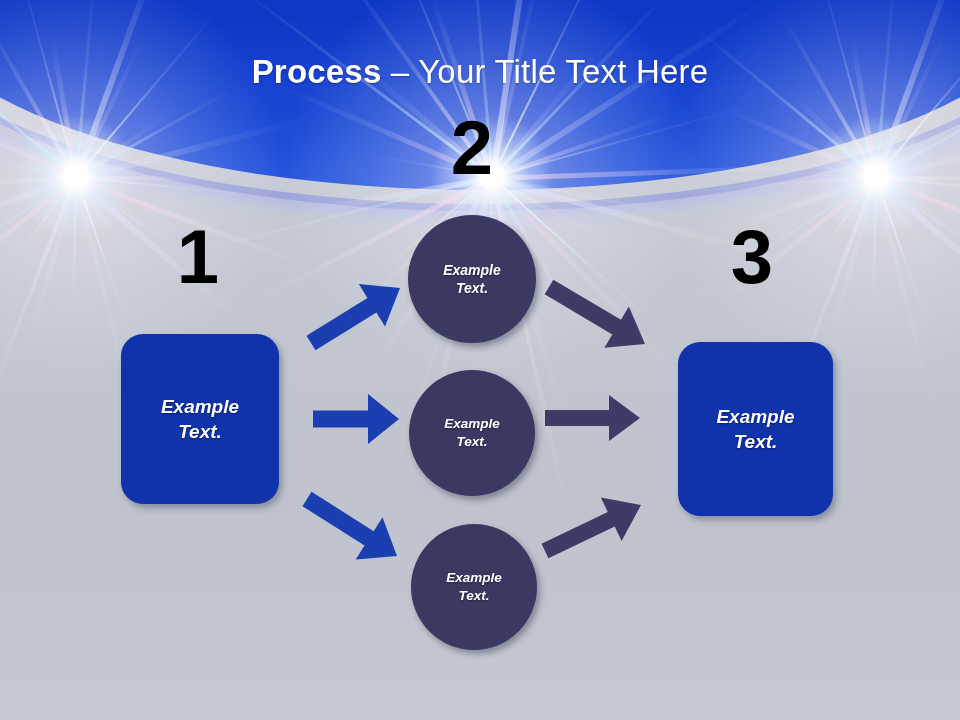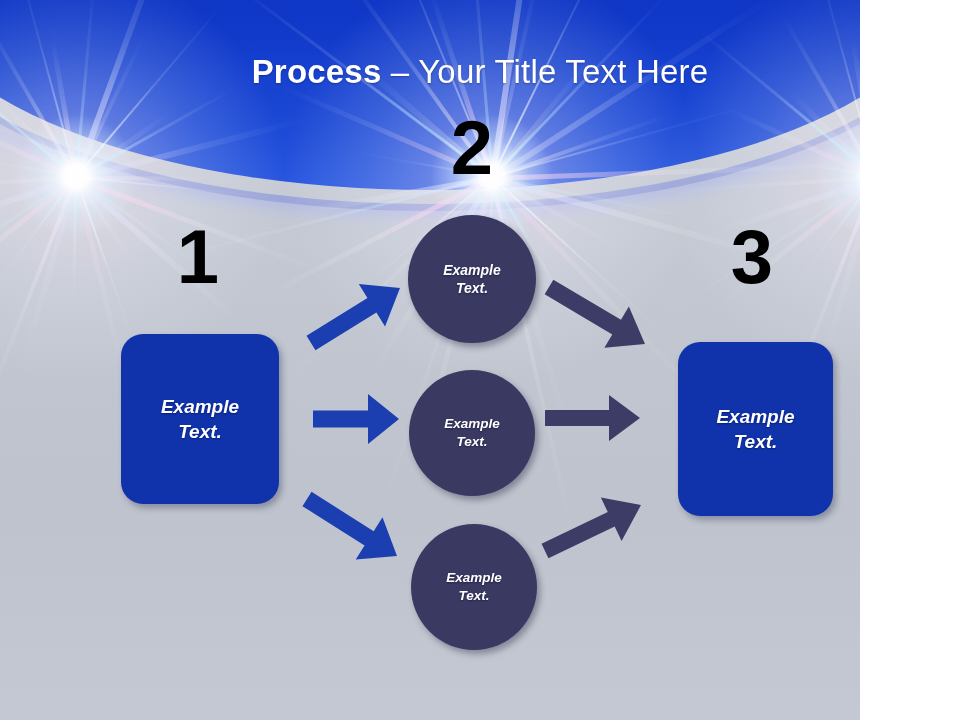--- a/index.html
+++ b/index.html
@@ -7,21 +7,21 @@
     padding: 0;
     background: #ffffff;
   }
   body {
     font-family: "Liberation Sans", sans-serif;
   }
 
   
   .slide {
     position: relative;
-    width: 860px;
+    width: 960px;
     height: 720px;
     overflow: hidden;
     background: #c2c6d0;
   }
 
   
   .bg-base {
     position: absolute;
     inset: 0;
     background: linear-gradient(180deg, #cfd3dc 0%, #c3c7d1 38%, #bfc3cd 70%, #c4c8d2 100%);

